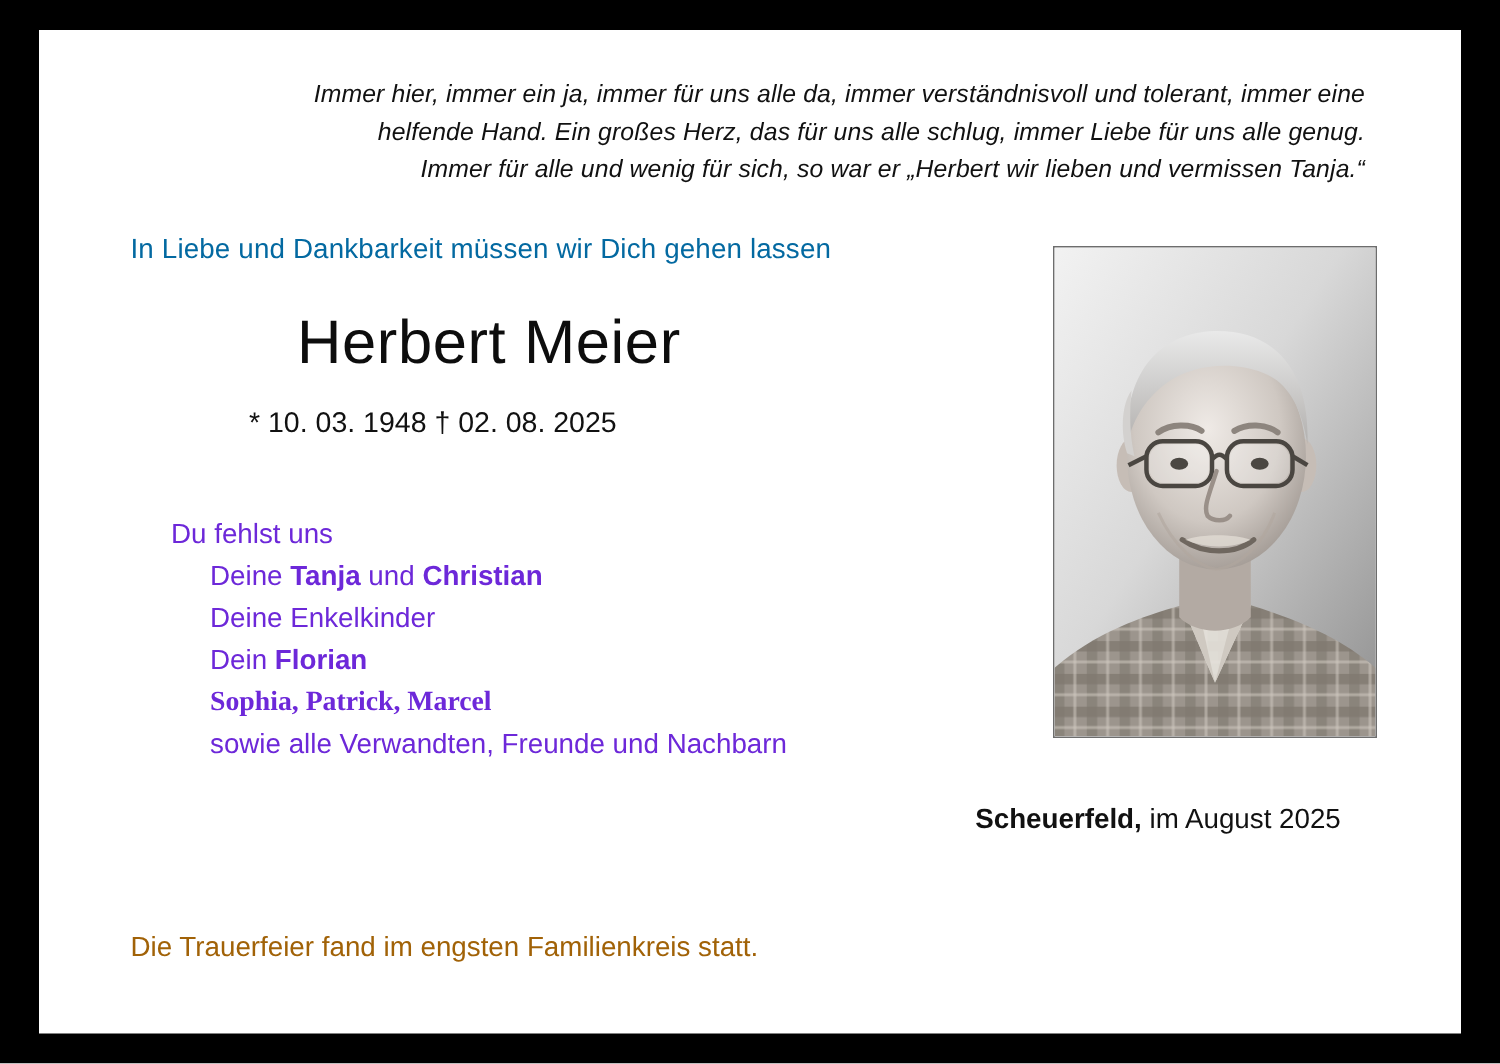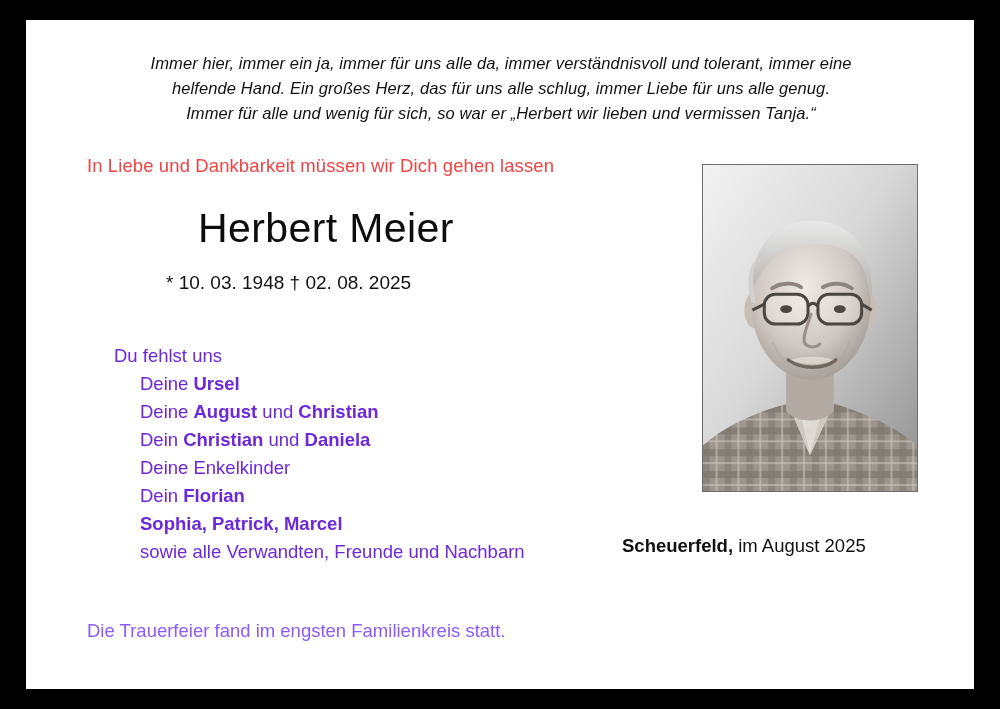--- a/index.html
+++ b/index.html
@@ -38,29 +38,30 @@
     text-align: center;
     font-style: italic;
     font-size: 16.5px;
     line-height: 25px;
     color: #111111;
     letter-spacing: 0.1px;
   }
   .verse .line {
     display: block;
     white-space: nowrap;
+    text-align: right;
   }
 
   
   .intro {
     position: absolute;
     left: 61px;
     top: 135px;
     font-size: 18.5px;
-    color: #ef4444;
+    color: #0369a1;
     letter-spacing: 0.1px;
   }
   .name {
     position: absolute;
     left: 172px;
     top: 185px;
     font-size: 41px;
     font-weight: 400;
     color: #0d0d0d;
     letter-spacing: 0.4px;
@@ -93,31 +94,32 @@
   }
   .family b {
     font-weight: 700;
   }
   .family .row.indent {
     padding-left: 26px;
   }
   .family .row.names {
     padding-left: 26px;
     font-weight: 700;
+    font-family: Liberation Serif, serif;
   }
   .family .row.last {
     padding-left: 26px;
   }
 
   .funeral {
     position: absolute;
     left: 61px;
     top: 600px;
     font-size: 18.5px;
-    color: #8b5cf6;
+    color: #a16207;
     text-align: center;
   }
 
   
   .photo-frame {
     position: absolute;
     left: 676px;
     top: 144px;
     width: 216px;
     height: 328px;
@@ -129,20 +131,21 @@
   .photo-frame svg {
     display: block;
     width: 100%;
     height: 100%;
   }
   .place {
     position: absolute;
     left: 596px;
     top: 515px;
     width: 300px;
+    text-align: center;
     font-size: 18.5px;
     color: #111111;
     white-space: nowrap;
   }
   .place b { font-weight: 700; }
 </style>
 </head>
 <body>
 
 <div id="page">
@@ -159,27 +162,21 @@
     <div class="name">Herbert Meier</div>
 
     <div class="dates">
       <span class="birth">* 10. 03. 1948</span>
       <span class="death">† 02. 08. 2025</span>
     </div>
 
     <div class="family">
       <div class="row">Du fehlst uns</div>
       <div class="row indent">
-        <span>Deine </span><b>Ursel</b>
-      </div>
-      <div class="row indent">
-        <span>Deine </span><b>August</b><span> und </span><b>Christian</b>
-      </div>
-      <div class="row indent">
-        <span>Dein </span><b>Christian</b><span> und </span><b>Daniela</b>
+        <span>Deine </span><b>Tanja</b><span> und </span><b>Christian</b>
       </div>
       <div class="row indent">Deine Enkelkinder</div>
       <div class="row indent">
         <span>Dein </span><b>Florian</b>
       </div>
       <div class="row names">Sophia, Patrick, Marcel</div>
       <div class="row last">sowie alle Verwandten, Freunde und Nachbarn</div>
     </div>
 
     <div class="photo-frame">

